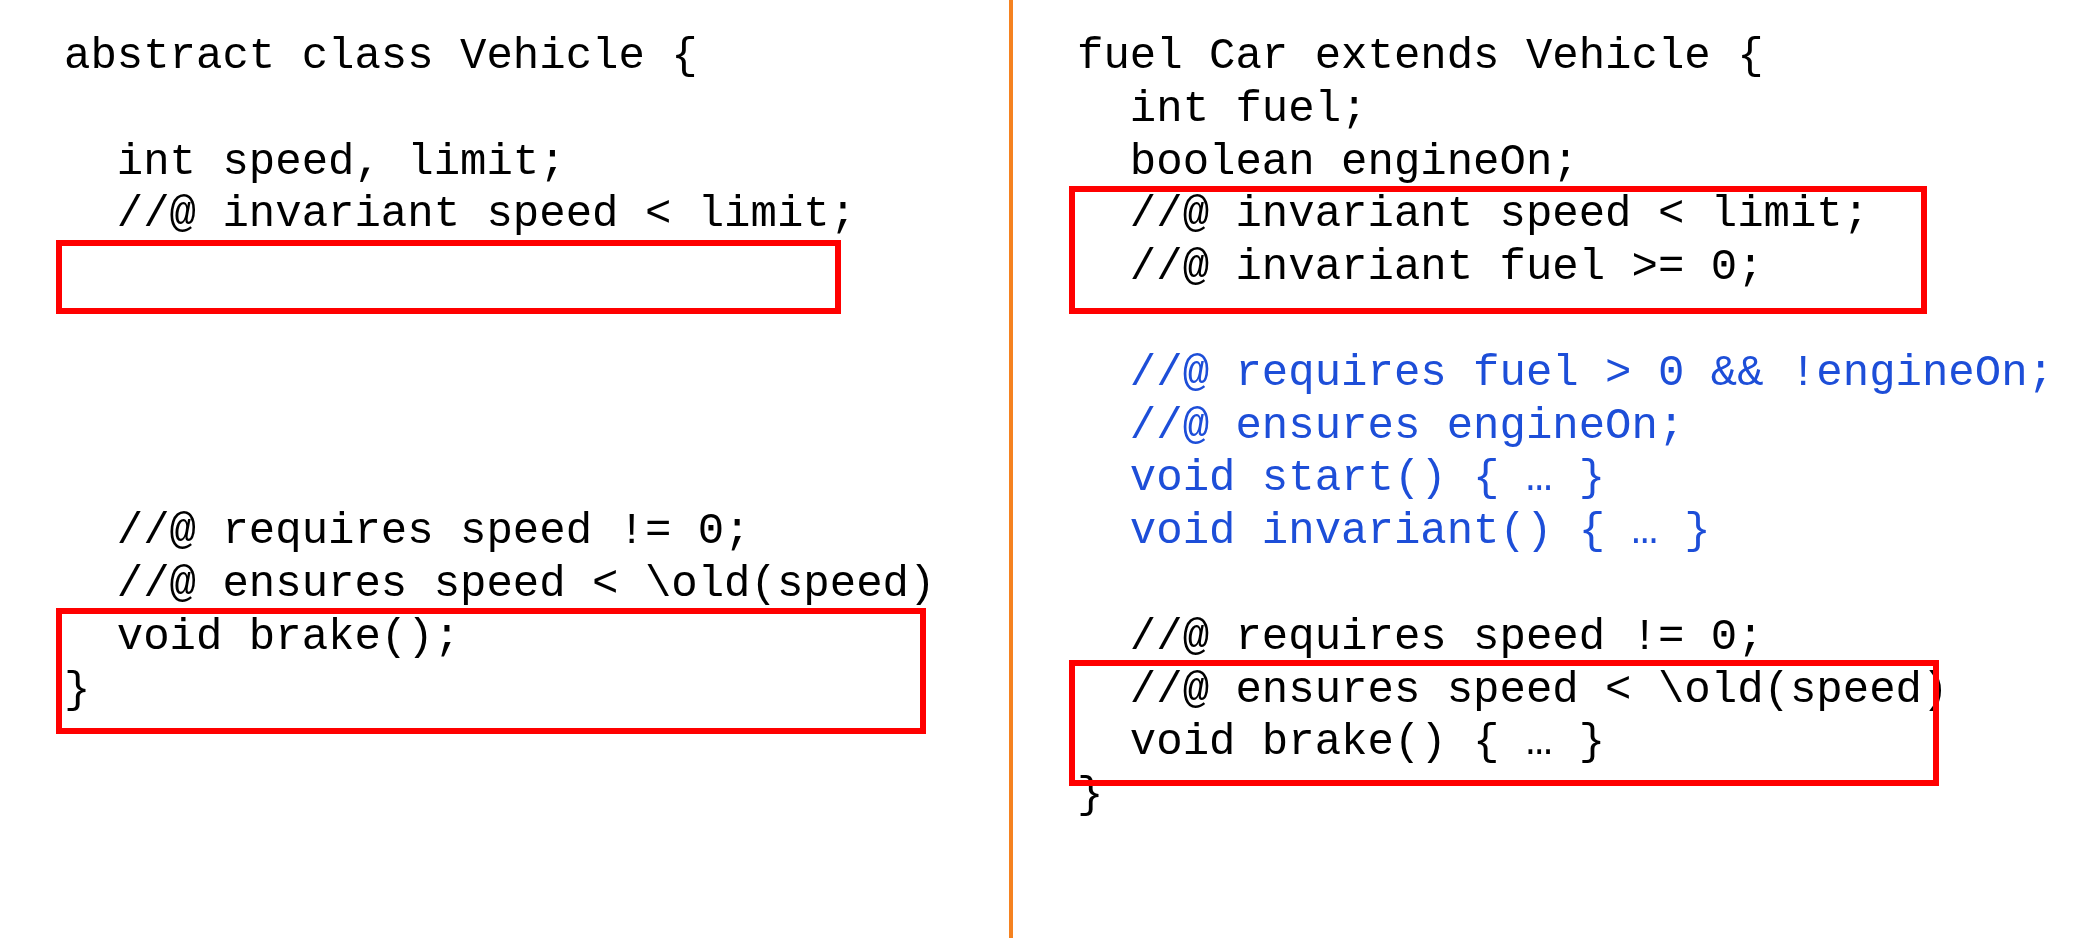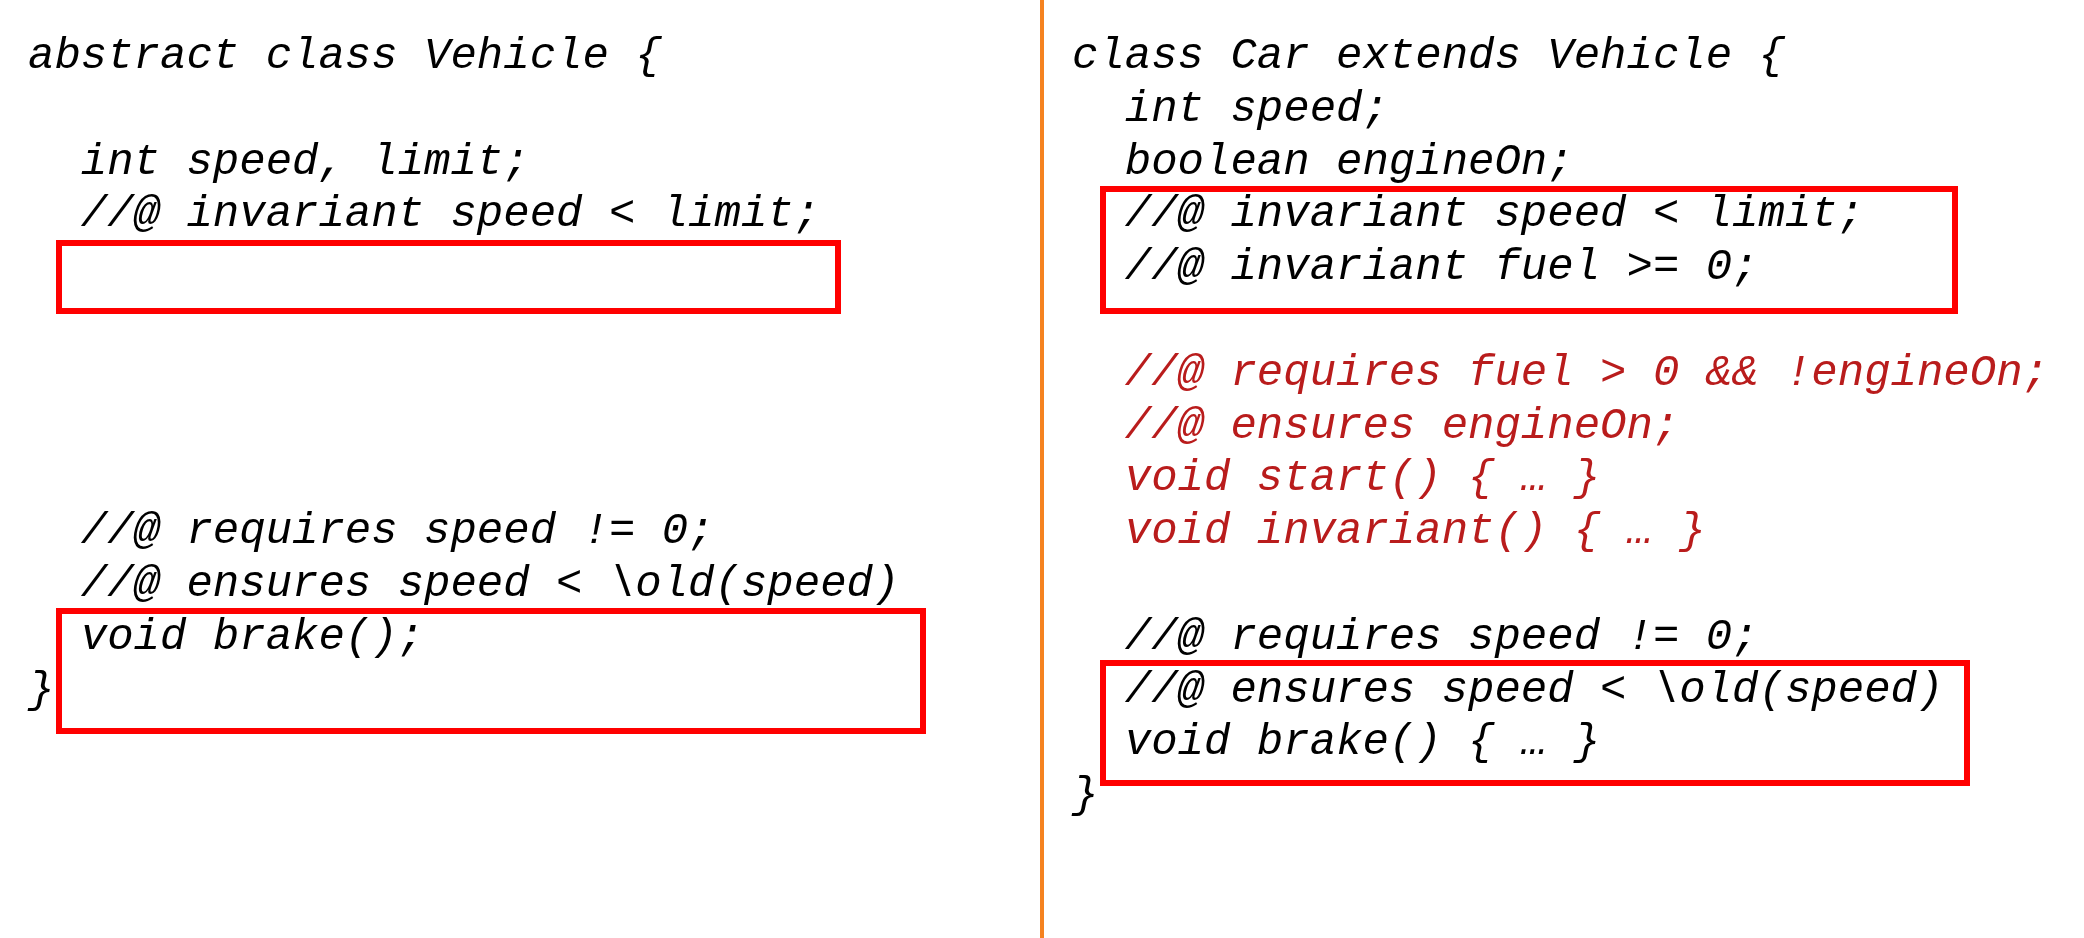--- a/index.html
+++ b/index.html
@@ -14,35 +14,34 @@
     color: #000000;
   }
   .page {
     display: flex;
     width: 100%;
     height: 100%;
   }
   .pane {
     position: relative;
     flex: 1 1 50%;
-    padding: 30px 30px 30px 28px;
+    padding: 30px 30px 30px 64px;
     box-sizing: border-box;
-    font-style: italic;
   }
   .divider {
     width: 4px;
     background: #f58220; 
     flex: 0 0 4px;
   }
   pre.code {
     margin: 0;
     white-space: pre;
     font-family: inherit;
   }
-  .blue { color: #b91c1c; }
+  .blue { color: #1d4ed8; }
 
   .redbox {
     position: absolute;
     border: 6px solid #ff0000;
     box-sizing: border-box;
     pointer-events: none;
   }
 
   
   .box-l-invariant { left: 56px; top: 240px; width: 785px; height: 74px; }
@@ -72,22 +71,22 @@
 <span>  void brake();</span>
 <span>}</span></pre>
 
     <div class="redbox box-l-invariant"></div>
     <div class="redbox box-l-brake"></div>
   </div>
 
   <div class="divider"></div>
 
   <div class="pane">
-<pre class="code"><span>class Car extends Vehicle {</span>
-<span>  int speed;</span>
+<pre class="code"><span>fuel Car extends Vehicle {</span>
+<span>  int fuel;</span>
 <span>  boolean engineOn;</span>
 <span>  //@ invariant speed &lt; limit;</span>
 <span>  //@ invariant fuel &gt;= 0;</span>
 <span></span>
 <span class="blue">  //@ requires fuel &gt; 0 &amp;&amp; !engineOn;</span>
 <span class="blue">  //@ ensures engineOn;</span>
 <span class="blue">  void start() { … }</span>
 <span class="blue">  void invariant() { … }</span>
 <span></span>
 <span>  //@ requires speed != 0;</span>

